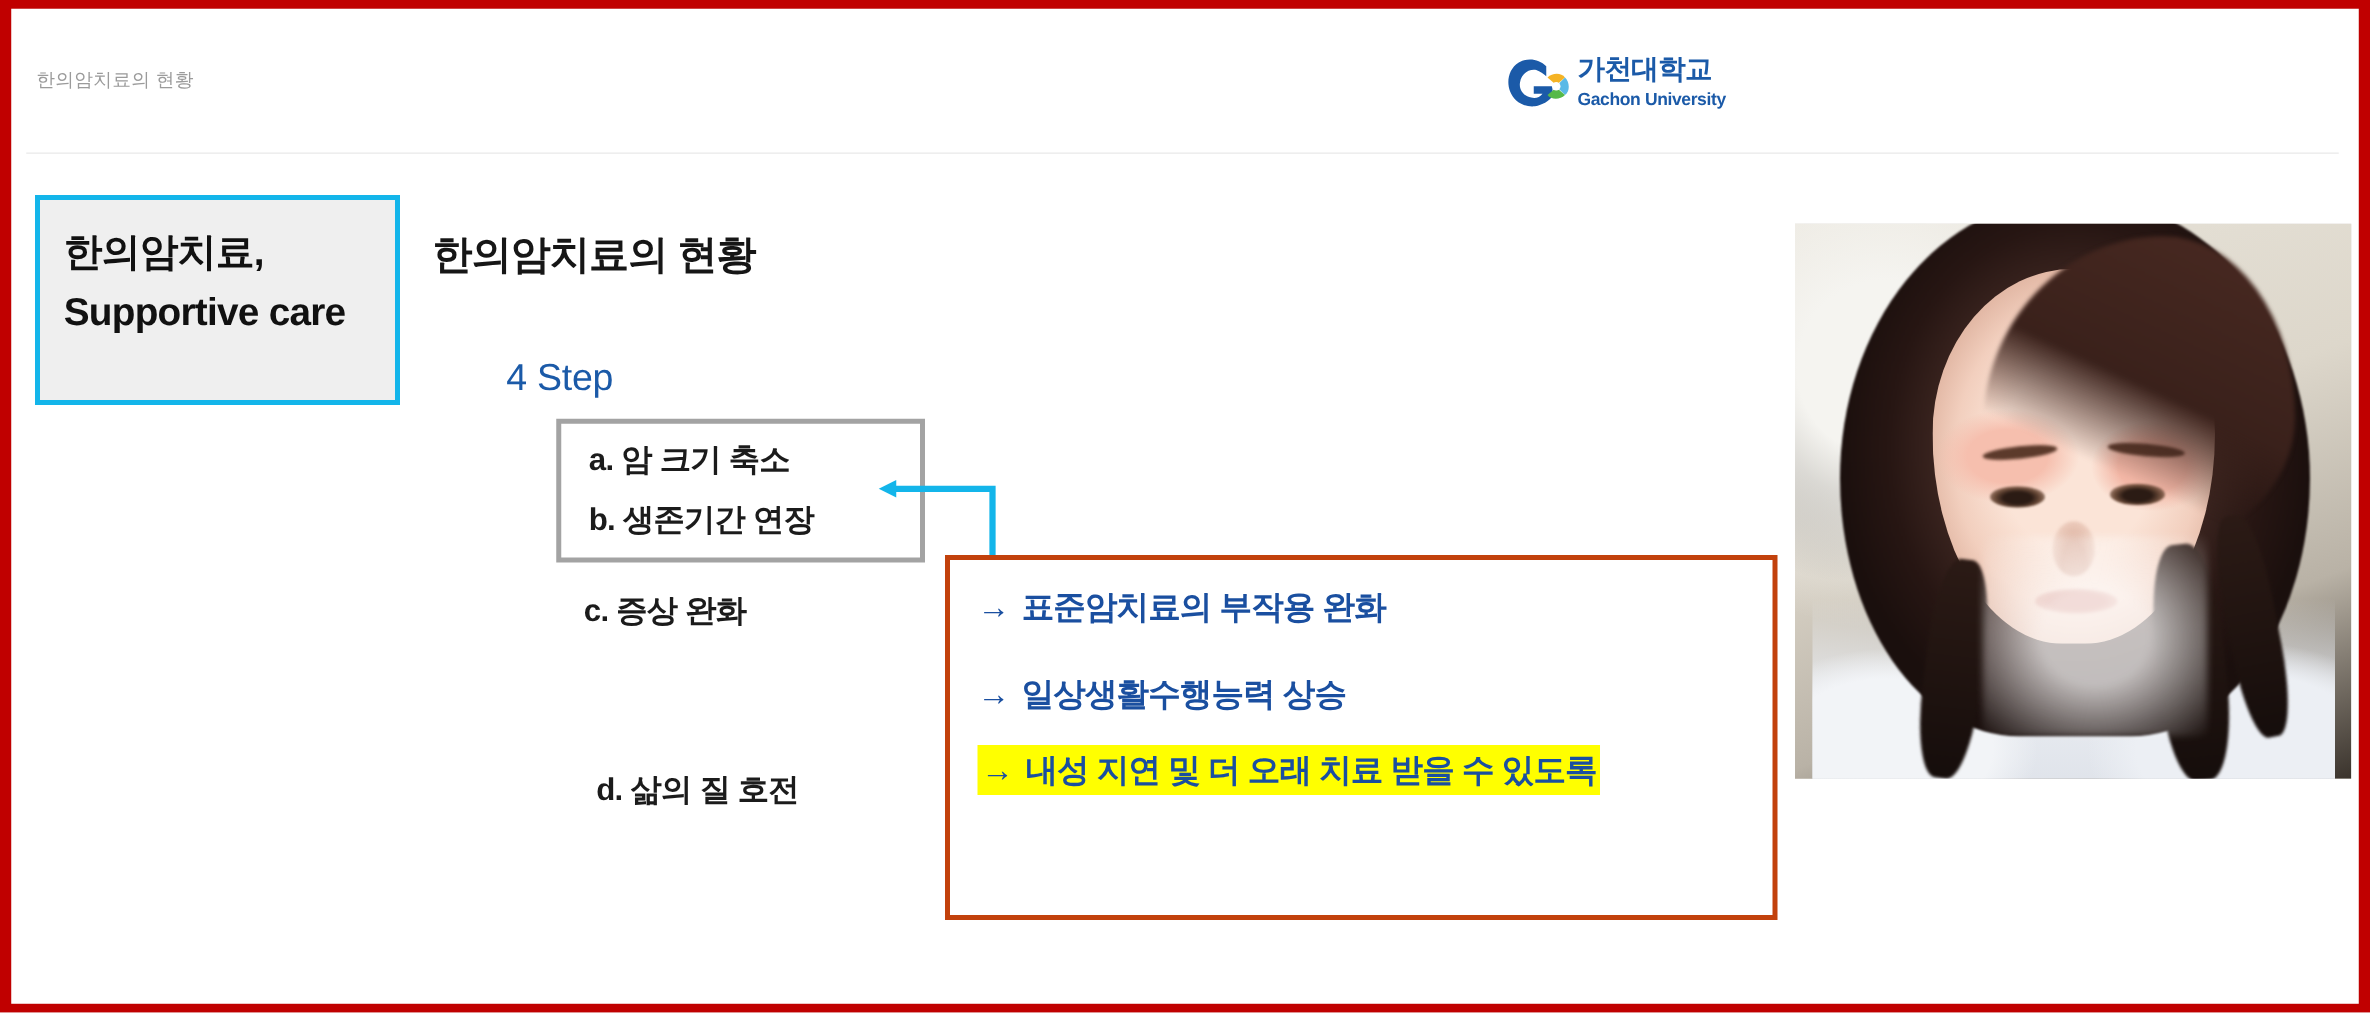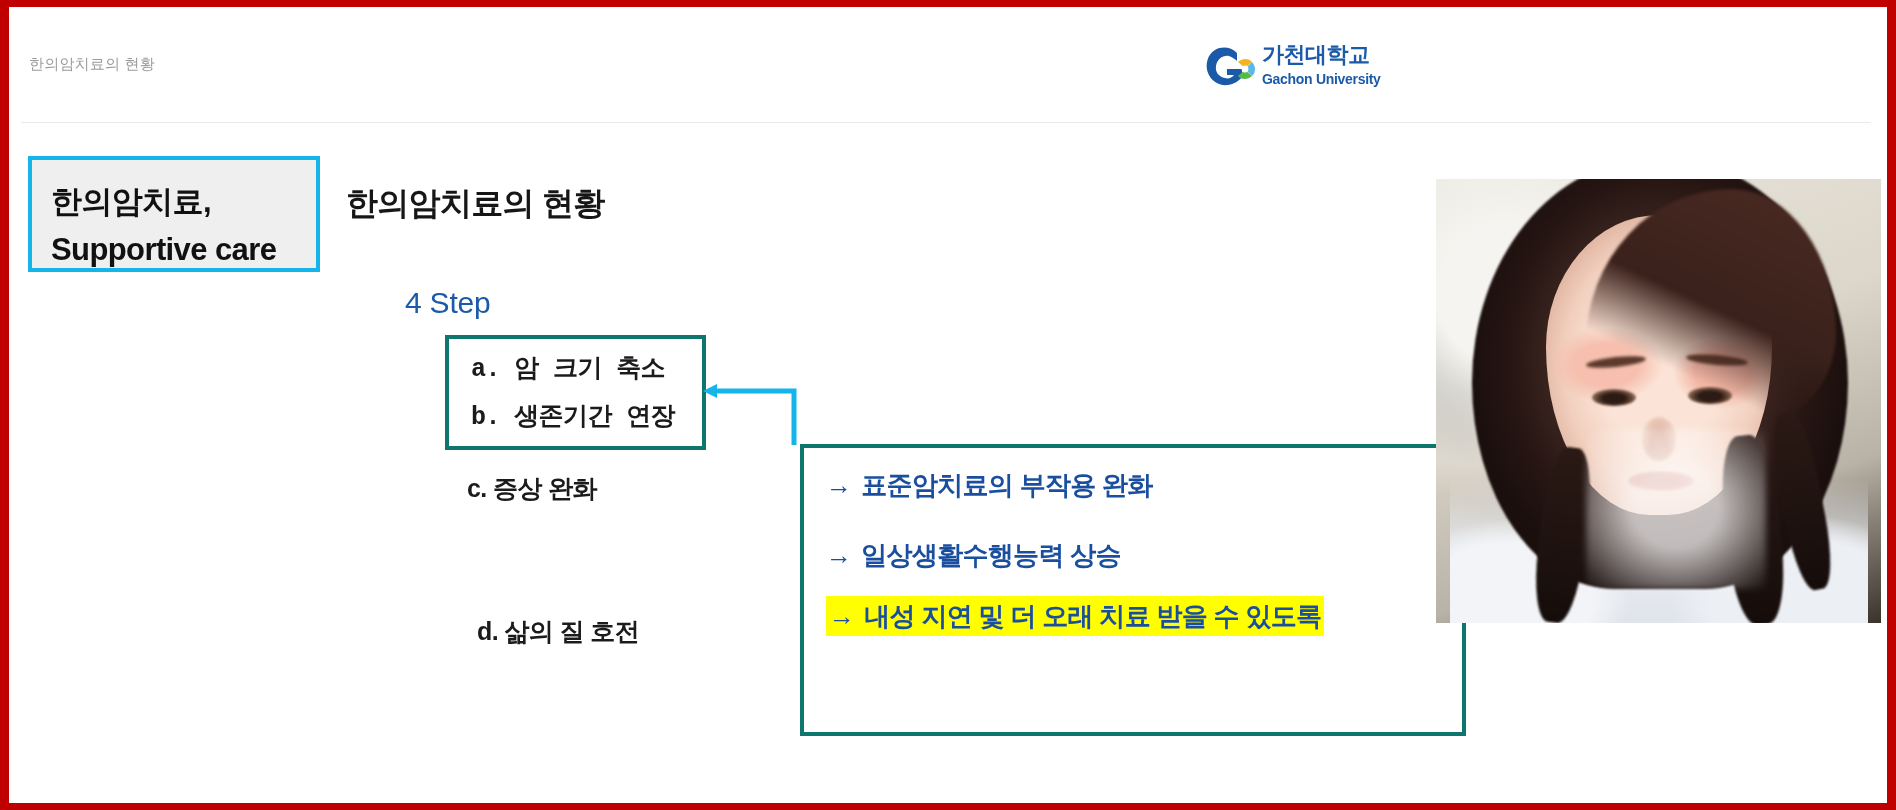--- a/index.html
+++ b/index.html
@@ -91,21 +91,21 @@
     letter-spacing: -0.3px;
     white-space: nowrap;
   }
 
   
   .title-box {
     position: absolute;
     left: 19px;
     top: 149px;
     width: 292px;
-    height: 116px;
+    height: 168px;
     background: #efefef;
     border: 4px solid #13b5ea;
     padding: 18px 0 0 19px;
   }
   .title-box-line {
     font-size: 31px;
     font-weight: bold;
     color: #111111;
     line-height: 48px;
     letter-spacing: -0.6px;
@@ -132,25 +132,24 @@
     color: #1b5aa8;
     letter-spacing: -0.2px;
     white-space: nowrap;
   }
 
   
   .ab-box {
     position: absolute;
     left: 436px;
     top: 328px;
-    width: 261px;
+    width: 295px;
     height: 115px;
-    border: 4px solid #0f766e;
+    border: 4px solid #a3a3a3;
     background: #ffffff;
-    font-family: Liberation Mono, monospace;
   }
   .step-item {
     position: absolute;
     font-size: 25px;
     font-weight: bold;
     color: #1b1b1b;
     letter-spacing: -0.6px;
     white-space: nowrap;
   }
   .step-item .mark { font-weight: bold; }
@@ -178,24 +177,23 @@
     overflow: visible;
   }
 
   
   .detail-box {
     position: absolute;
     left: 747px;
     top: 437px;
     width: 666px;
     height: 292px;
-    border: 4px solid #0f766e;
+    border: 4px solid #c2410c;
     background: #ffffff;
     padding: 18px 0 0 22px;
-    margin-left: 44px;
   }
   .detail-line {
     font-size: 26px;
     font-weight: bold;
     color: #1a4fa0;
     letter-spacing: -0.7px;
     white-space: nowrap;
     line-height: 38px;
     display: inline-block;
   }

